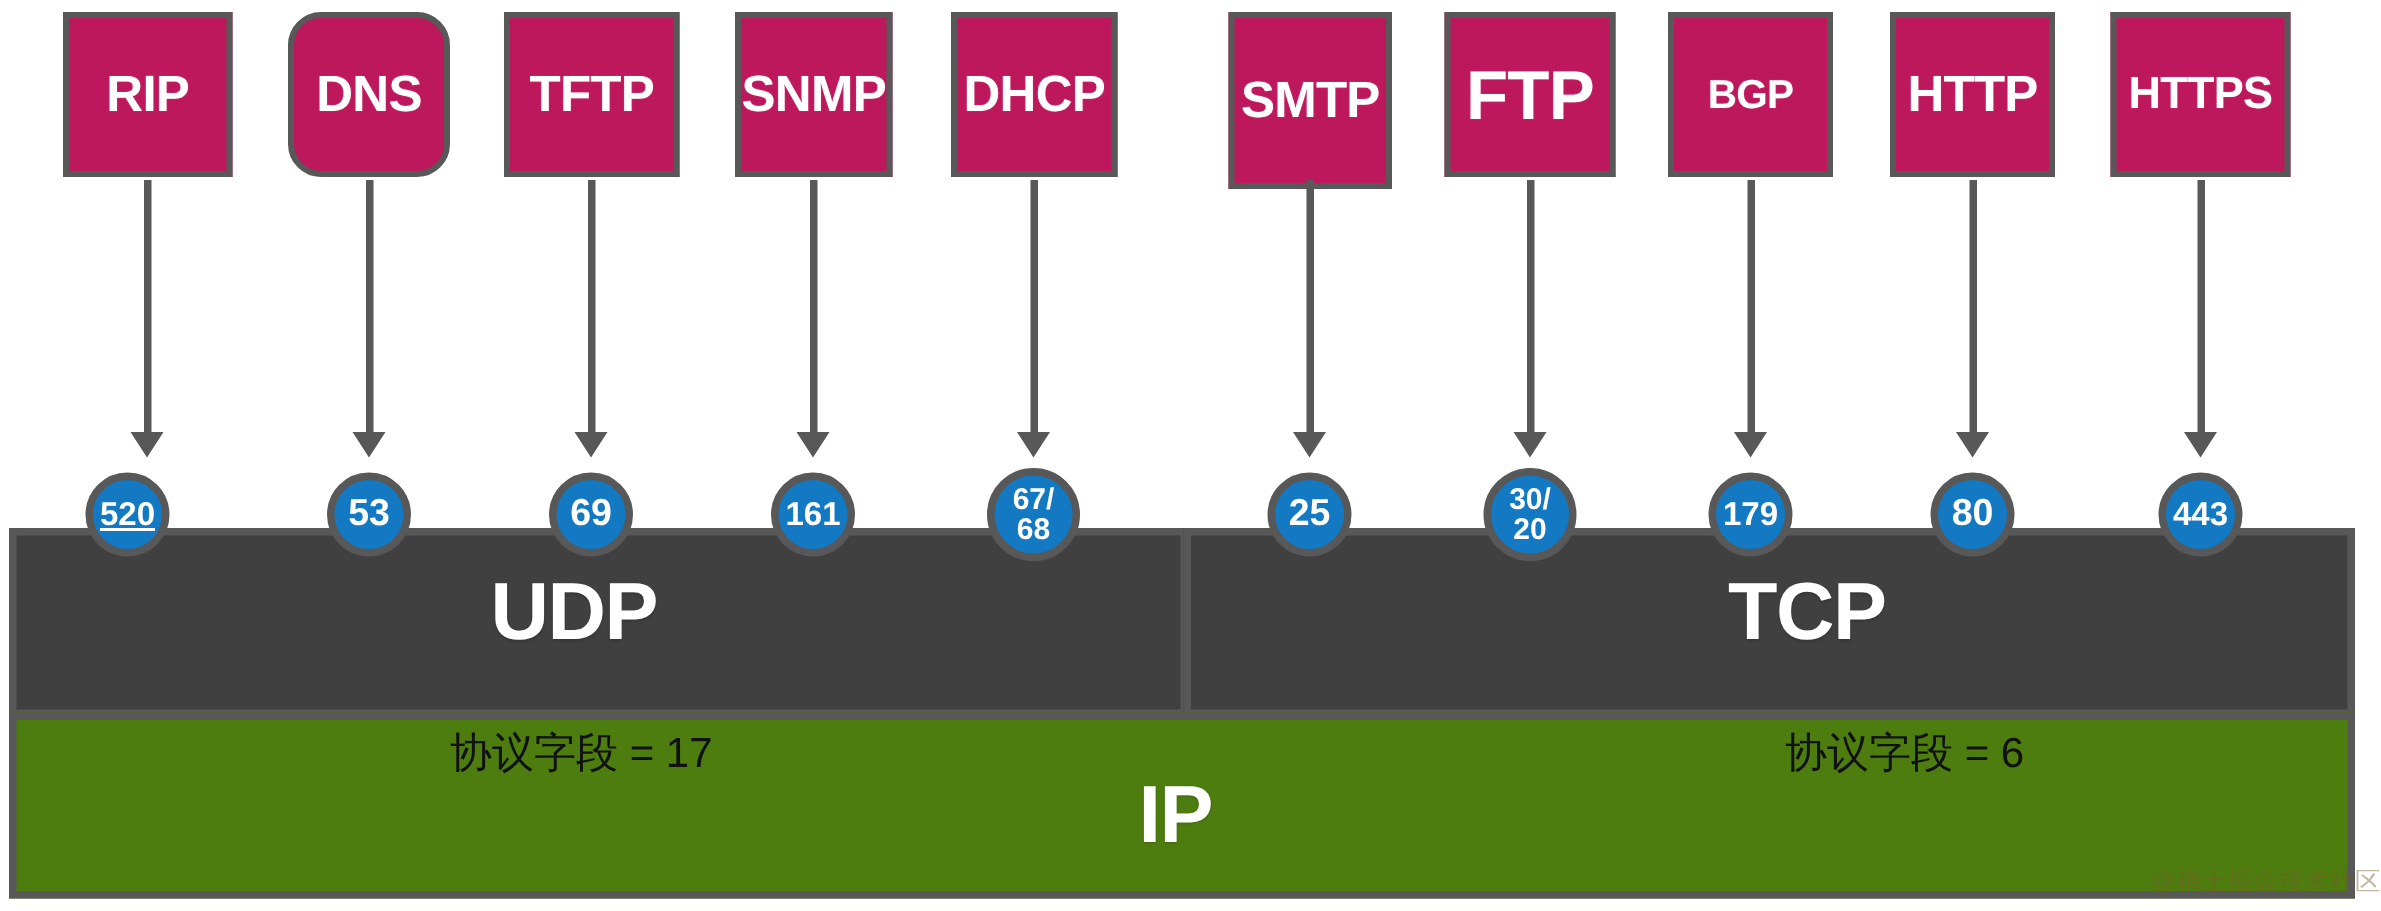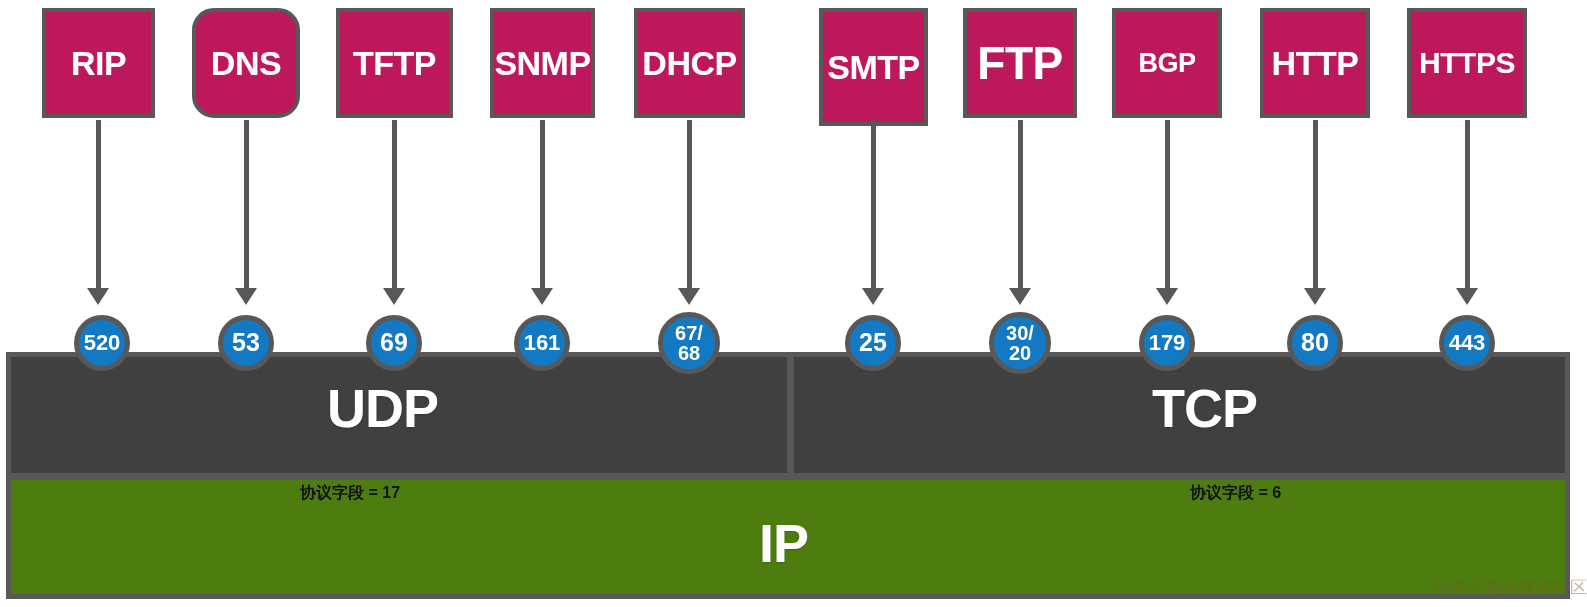--- a/index.html
+++ b/index.html
@@ -80,22 +80,22 @@
     text-align:center;
     line-height:1.02;
     z-index:6;
   }
   .port-circle .pval{display:block;white-space:pre-line;}
 
   
   .proto-field{
     position:absolute;
     color:#111111;
-    font-weight:bold;
-    font-size:16px;
+    font-weight:normal;
+    font-size:28px;
     white-space:nowrap;
     z-index:7;
   }
 
   
   .watermark{
     position:absolute;
     right:0;bottom:8px;
     font-size:17px;
     color:rgba(120,92,40,.45);
@@ -107,21 +107,21 @@
 <body>
 
 <div id="stage">
 
   <div id="protocol-layer">
       <div class="proto-box" style="left: 42px; top: 8px; width: 113px; height: 110px; font-size: 34px;">
         <span class="proto-label">RIP</span>
       </div>
       <div class="arrow-shaft" style="left: 96px; top: 120px; height: 168px;"></div>
       <div class="arrow-head" style="left: 87px; top: 288px;"></div>
-      <div class="port-circle" style="width: 56px; height: 56px; left: 74px; top: 315px; font-size: 22px;">
+      <div class="port-circle" style="width: 56px; height: 56px; left: 57px; top: 315px; font-size: 22px; text-decoration: underline;">
         <span class="pval">520</span>
       </div>
       <div class="proto-box" style="left: 192px; top: 8px; width: 108px; height: 110px; font-size: 34px; border-radius: 22px;">
         <span class="proto-label">DNS</span>
       </div>
       <div class="arrow-shaft" style="left: 244px; top: 120px; height: 168px;"></div>
       <div class="arrow-head" style="left: 235px; top: 288px;"></div>
       <div class="port-circle" style="width: 56px; height: 56px; left: 218px; top: 315px; font-size: 25px;">
         <span class="pval">53</span>
       </div>

